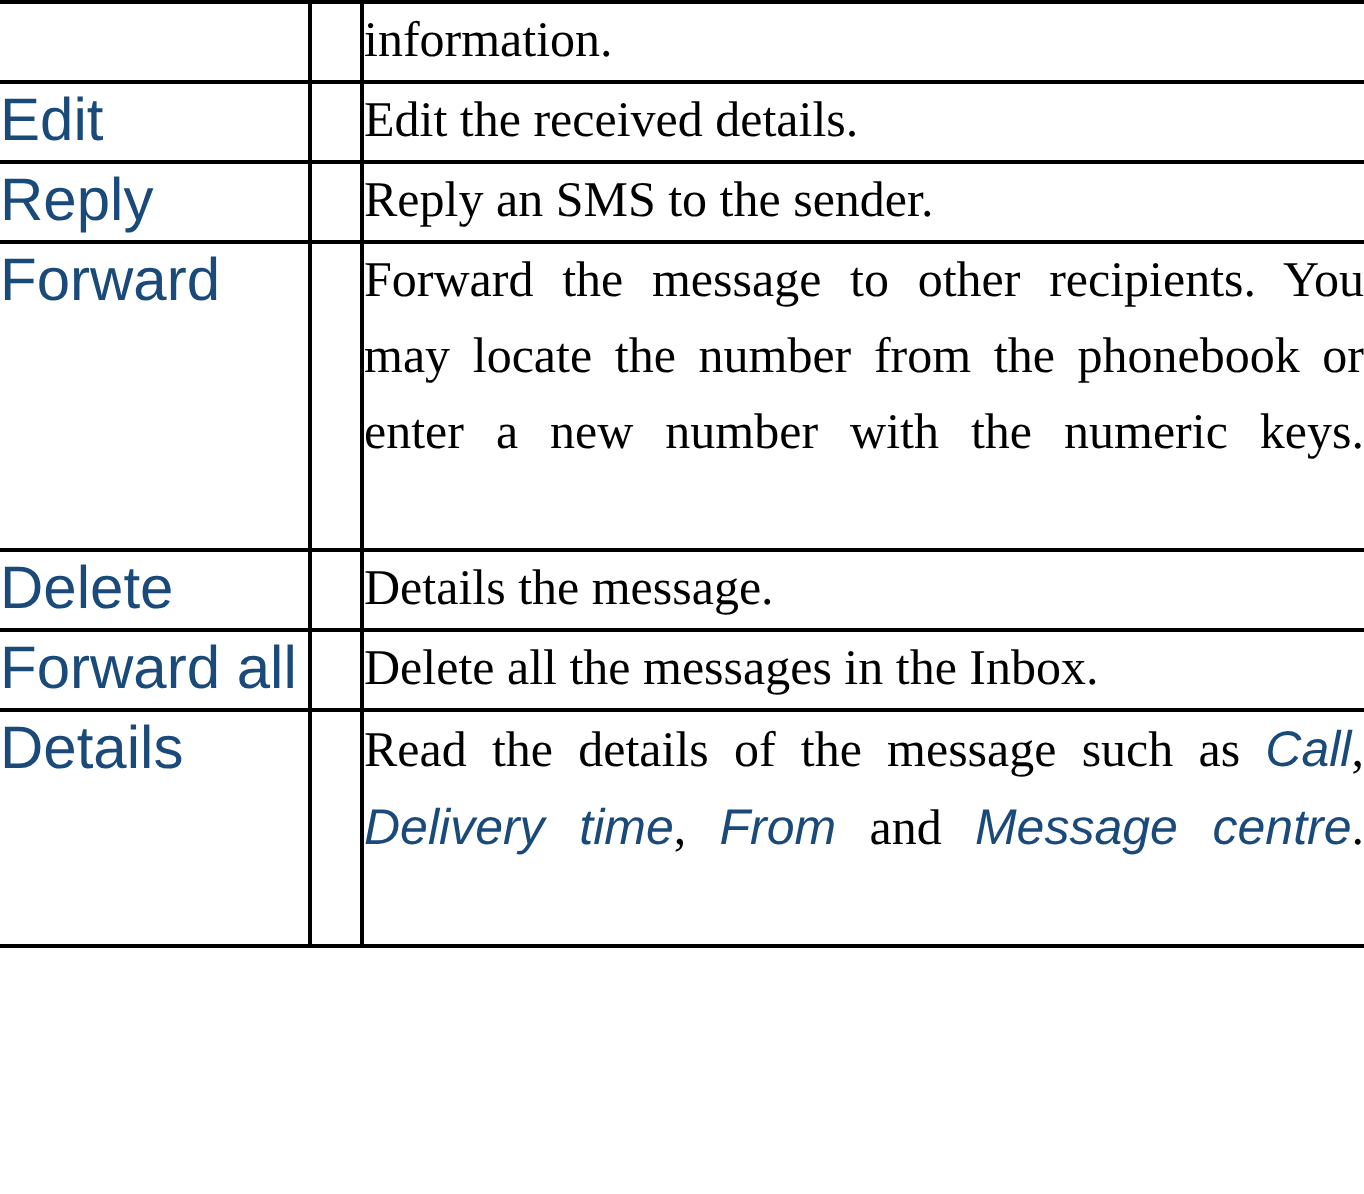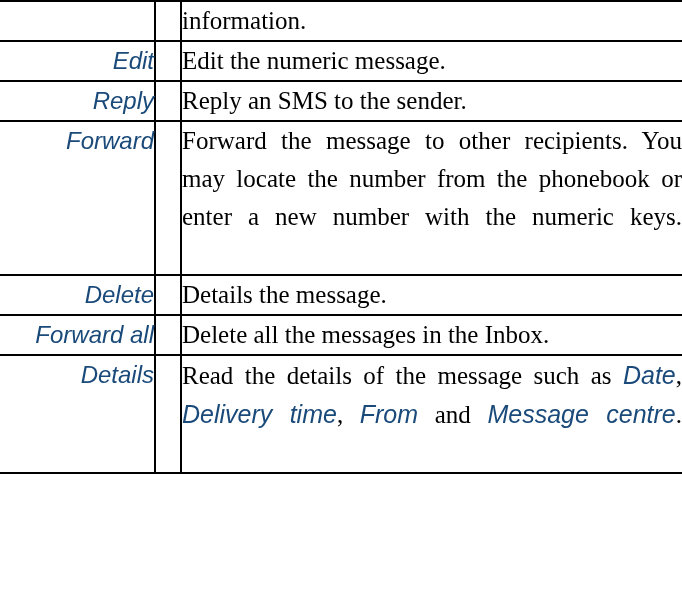--- a/index.html
+++ b/index.html
@@ -40,26 +40,24 @@
     border-right: 2.5px solid #000000;
     padding: 0;
   }
   
   .col-desc {
     padding: 1px 2px 2px 4px;
   }
 
   .label-text {
     font-family: "Liberation Sans", "DejaVu Sans", sans-serif;
-    font-style: italic;
-    font-size: 24px;
+    font-size: 30px;
     line-height: 37px;
     color: #1a4a7a;
     white-space: nowrap;
-    text-align: right;
   }
 
   .desc-text {
     font-family: "Liberation Serif", "DejaVu Serif", serif;
     font-size: 25px;
     line-height: 38px;
     color: #000000;
     text-align: justify;
     text-justify: inter-word;
     hyphens: none;
@@ -106,21 +104,21 @@
         <div class="desc-text nojust">information.</div>
       </td>
     </tr>
 
     <tr>
       <td class="col-label">
         <div class="label-text">Edit</div>
       </td>
       <td class="col-gap"></td>
       <td class="col-desc">
-        <div class="desc-text nojust">Edit the numeric message.</div>
+        <div class="desc-text nojust">Edit the received details.</div>
       </td>
     </tr>
 
     <tr>
       <td class="col-label">
         <div class="label-text">Reply</div>
       </td>
       <td class="col-gap"></td>
       <td class="col-desc">
         <div class="desc-text nojust">Reply an SMS to the sender.</div>
@@ -156,19 +154,19 @@
         <div class="desc-text nojust">Delete all the messages in the Inbox.</div>
       </td>
     </tr>
 
     <tr>
       <td class="col-label">
         <div class="label-text">Details</div>
       </td>
       <td class="col-gap"></td>
       <td class="col-desc">
-        <div class="desc-text"><span>Read the details of the message such as </span><span class="term">Date</span><span>, </span><span class="term">Delivery time</span><span>, </span><span class="term">From</span><span> and </span><span class="term">Message centre</span><span>.</span></div>
+        <div class="desc-text"><span>Read the details of the message such as </span><span class="term">Call</span><span>, </span><span class="term">Delivery time</span><span>, </span><span class="term">From</span><span> and </span><span class="term">Message centre</span><span>.</span></div>
       </td>
     </tr>
 
 
   </tbody>
 </table>
 
 </body></html>

